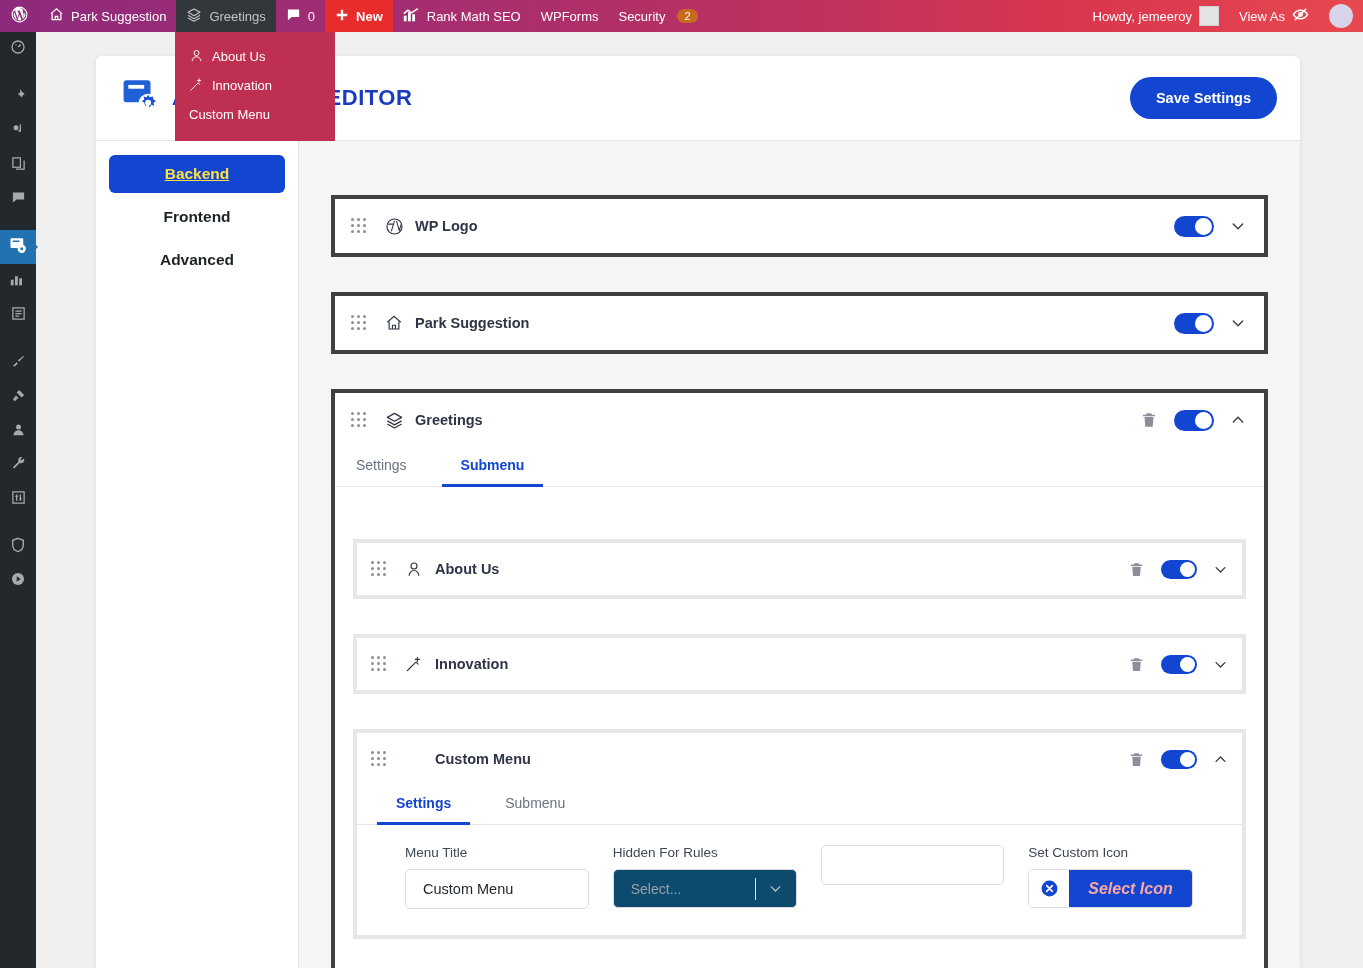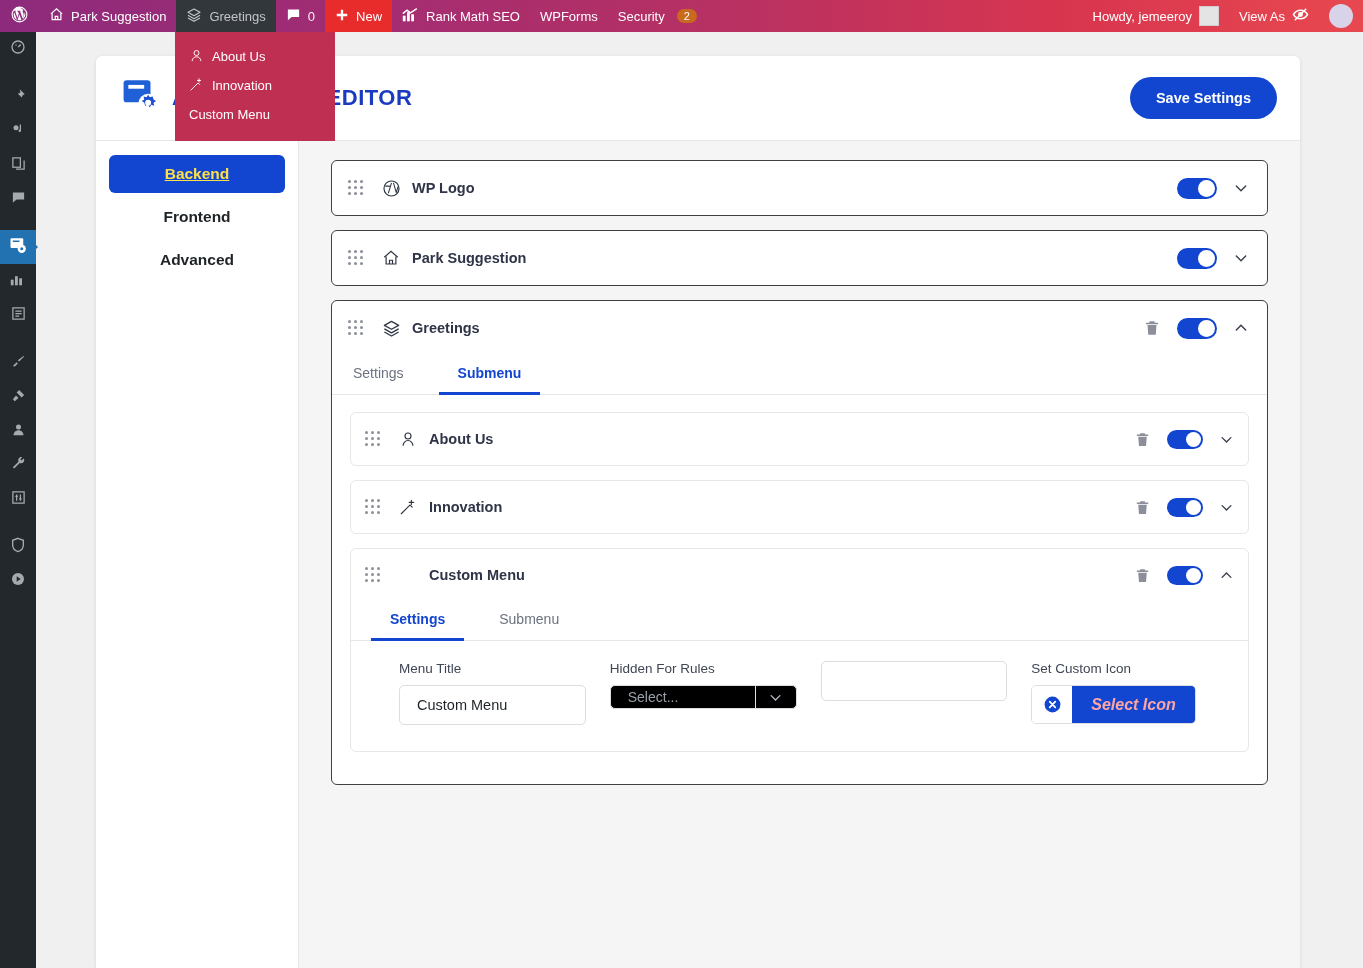--- a/index.html
+++ b/index.html
@@ -15,21 +15,21 @@
     width: 1363px; height: 32px;
     background: linear-gradient(90deg, #8d2a7c 0%, #a32d72 28%, #b93161 55%, #d8354f 78%, #e8484f 100%);
     display: flex; align-items: stretch;
     color: #ffffff; font-size: 13px; z-index: 60;
   }
   .ab-item {
     display: flex; align-items: center; gap: 7px;
     padding: 0 10px; height: 32px; color: #fff; white-space: nowrap;
   }
   .ab-item.active { background: #32373c; color: #c3c4c7; }
-  .ab-item.new { background: #e82c2c; font-weight: normal; }
+  .ab-item.new { background: #e82c2c; font-weight: bold; }
   .ab-spacer { flex: 1; }
   .ab-badge {
     background: #c96a1f; color: #fff; font-size: 11px;
     border-radius: 9px; padding: 1px 7px; margin-left: 5px;
   }
   .ab-count { opacity: .95; }
   .avatar-sq {
     width: 20px; height: 20px; background: #e4e4e4; border: 1px solid #cfcfcf;
     display: inline-block;
   }
@@ -89,22 +89,23 @@
   }
   .navtab {
     height: 38px; display: flex; align-items: center; justify-content: center;
     font-size: 15.5px; font-weight: bold; color: #1d2327;
     border-radius: 6px; margin-bottom: 5px; cursor: pointer;
   }
   .navtab.active { background: #1246d0; color: #fde047; text-decoration: underline; }
   #mainarea { flex: 1; background: #f5f5f6; padding: 19px 32px 0 32px; overflow: hidden; }
   
   .card {
-    background: #fff; border: 1px solid #404040; border-radius: 6px;
+    background: #fff; border: 4px solid #404040; border-radius: 0;
     margin-bottom: 14px;
+    margin-top: 35px;
   }
   .card.sub { border-color: #e7e7ea; }
   .row {
     display: flex; align-items: center; height: 54px; padding: 0 18px 0 16px;
   }
   .row.sub { height: 52px; padding: 0 14px 0 14px; }
   .drag {
     width: 18px; display: grid; grid-template-columns: repeat(3, 4px);
     grid-auto-rows: 4px; gap: 2px; margin-right: 14px; cursor: grab; flex: none;
   }
@@ -140,22 +141,22 @@
   .field label {
     display: block; font-size: 13.5px; color: #3f4654; margin-bottom: 9px;
   }
   .field input {
     width: 100%; height: 40px; border: 1px solid #dcdce1; border-radius: 5px;
     padding: 0 17px; font-size: 14.5px; color: #1d2327;
     font-family: "Liberation Sans", sans-serif; background: #fff;
   }
   .field input::placeholder { color: #9aa0aa; }
   .selectbox {
-    height: 24px; border: 1px solid #dcdce1; border-radius: 5px;
-    display: flex; align-items: center; cursor: pointer; background: #000000;
+    height: 39px; border: 1px solid #dcdce1; border-radius: 5px;
+    display: flex; align-items: center; cursor: pointer; background: #0c4a6e;
   }
   .selectbox .ph { flex: 1; padding-left: 17px; font-size: 14px; color: #9aa0aa; }
   .selectbox .sep { width: 1px; height: 22px; background: #e2e2e6; }
   .selectbox .arr { width: 40px; display: flex; align-items: center; justify-content: center; color: #b6bac2; }
   .iconpick {
     display: inline-flex; align-items: stretch; height: 39px;
     border: 1px solid #dcdce1; border-radius: 5px; overflow: hidden; cursor: pointer;
   }
   .iconpick .clr { width: 40px; display: flex; align-items: center; justify-content: center; background: #fff; color: #1246d0; }
   .iconpick .btn {

